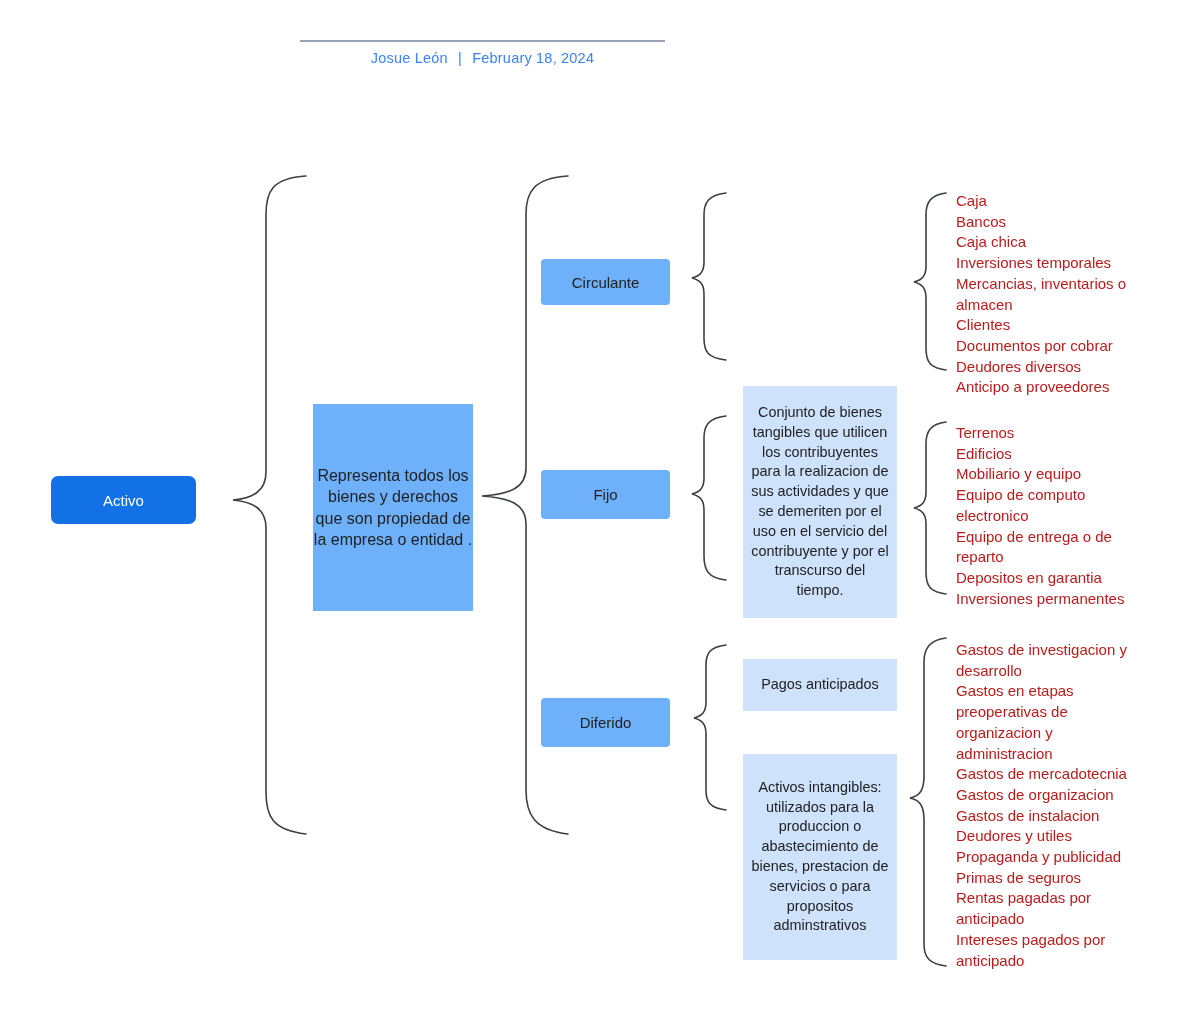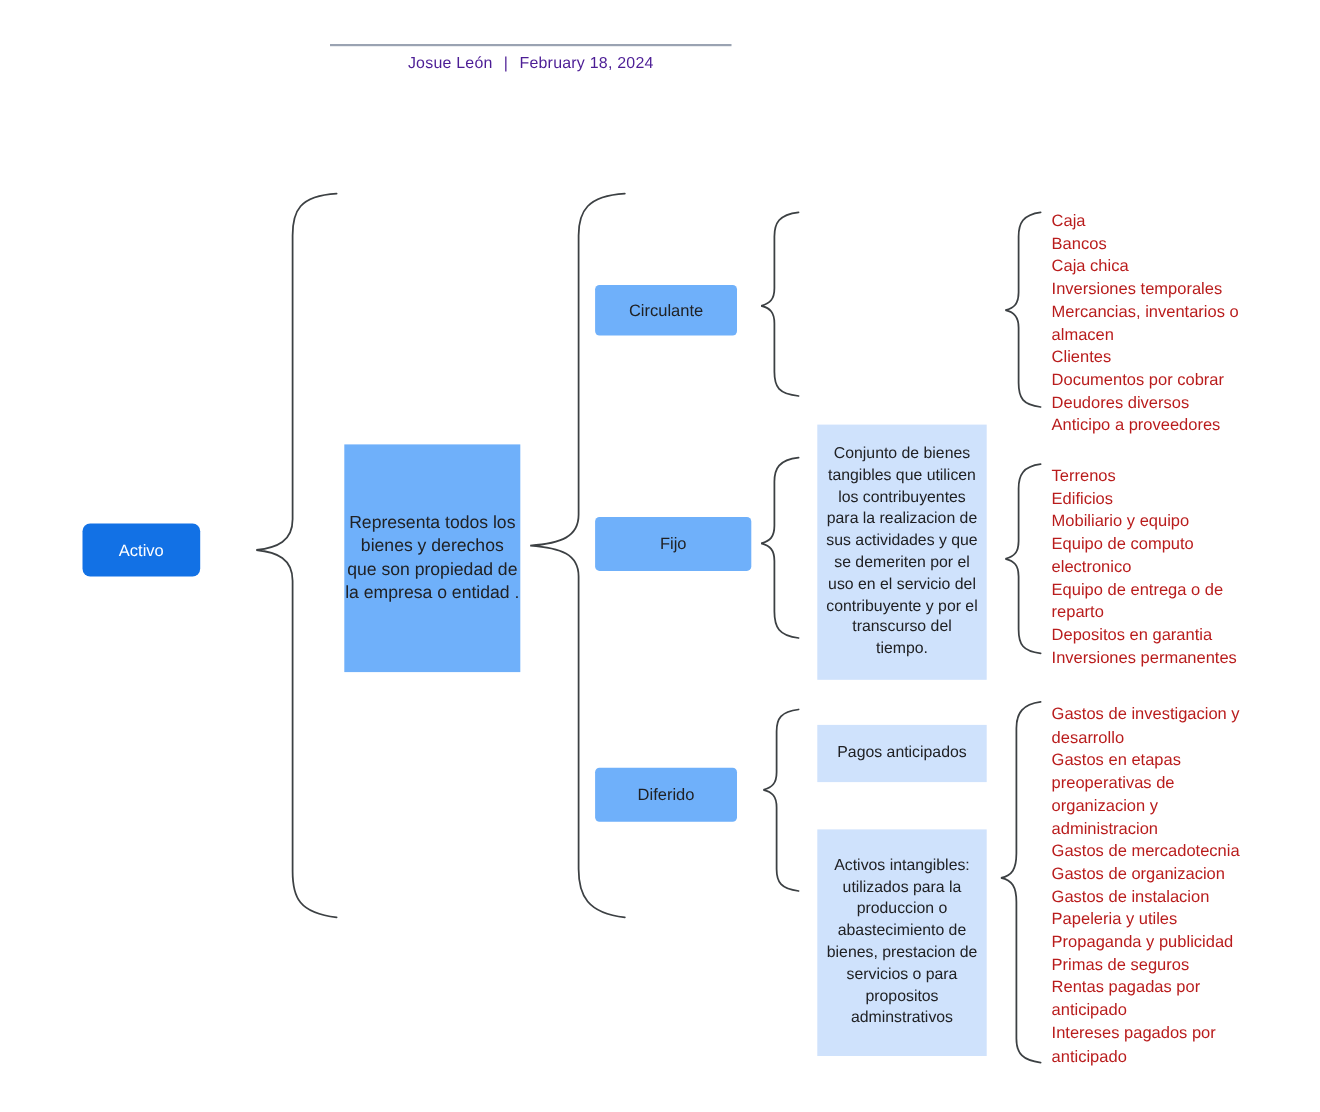--- a/index.html
+++ b/index.html
@@ -40,21 +40,21 @@
     text-align: center;
   }
   .hdr-rule {
     height: 0;
     border-top: 2px solid #9aa3b2;
     width: 100%;
   }
   .hdr-text {
     margin-top: 8px;
     font-size: 14.5px;
-    color: #4c1d95;
+    color: #3b82f6;
     letter-spacing: 0.2px;
     white-space: nowrap;
   }
   .hdr-sep {
     padding: 0 6px;
   }
 
   .node {
     position: absolute;
     box-sizing: border-box;
@@ -126,33 +126,33 @@
 
   <div class="hdr">
     <div class="hdr-rule"></div>
     <div class="hdr-text">
       <span>Josue León</span>
       <span class="hdr-sep">|</span>
       <span>February 18, 2024</span>
     </div>
   </div>
 
-  <div class="node node-root" style="left:51px; top:476px; width:107px; height:48px;margin-left:24px;">
+  <div class="node node-root" style="left:51px; top:476px; width:145px; height:48px;">
     <span>Activo</span>
   </div>
 
   <div class="node node-desc-main" style="left:313px; top:404px; width:160px; height:207px;">
     <span>Representa todos los bienes y derechos que son propiedad de la empresa o entidad .</span>
   </div>
 
   <div class="node node-cat" style="left:541px; top:259px; width:129px; height:46px;">
     <span>Circulante</span>
   </div>
 
-  <div class="node node-cat" style="left:541px; top:470px; width:142px; height:49px;justify-content:center;">
+  <div class="node node-cat" style="left:541px; top:470px; width:129px; height:49px;justify-content:center;">
     <span>Fijo</span>
   </div>
 
   <div class="node node-cat" style="left:541px; top:698px; width:129px; height:49px;">
     <span>Diferido</span>
   </div>
 
 
   <div class="node node-desc" style="left:743px; top:386px; width:154px; height:232px;">
     <span>Conjunto de bienes tangibles que utilicen los contribuyentes para la realizacion de sus actividades y que se demeriten por el uso en el servicio del contribuyente y por el transcurso del tiempo.</span>
@@ -187,20 +187,20 @@
     <div class="leaf-item">Depositos en garantia</div>
     <div class="leaf-item">Inversiones permanentes</div>
   </div>
 
   <div class="leaf-list" style="left:956px; top:640px; width:180px;">
     <div class="leaf-item">Gastos de investigacion y desarrollo</div>
     <div class="leaf-item">Gastos en etapas preoperativas de organizacion y administracion</div>
     <div class="leaf-item">Gastos de mercadotecnia</div>
     <div class="leaf-item">Gastos de organizacion</div>
     <div class="leaf-item">Gastos de instalacion</div>
-    <div class="leaf-item">Papeleria y utiles</div>
+    <div class="leaf-item">Deudores y utiles</div>
     <div class="leaf-item">Propaganda y publicidad</div>
     <div class="leaf-item">Primas de seguros</div>
     <div class="leaf-item">Rentas pagadas por anticipado</div>
     <div class="leaf-item">Intereses pagados por anticipado</div>
   </div>
 
 </div>
 
 </body></html>

